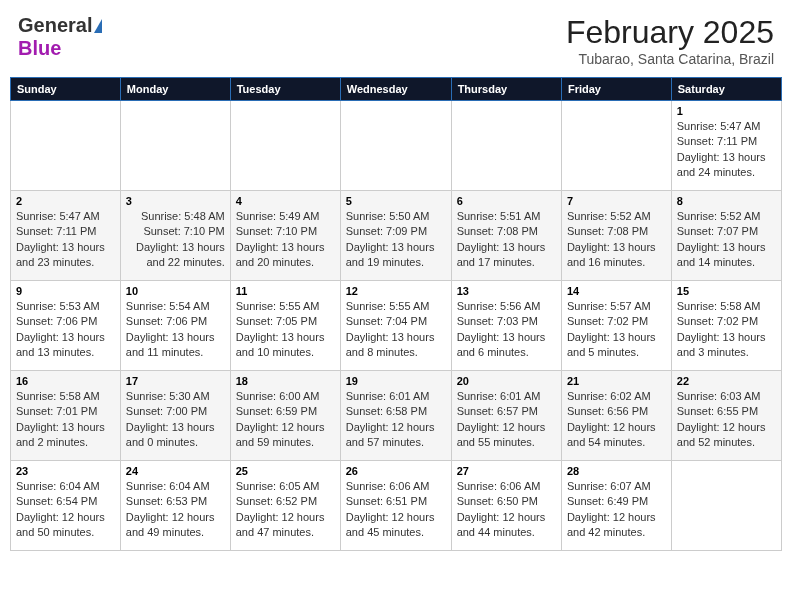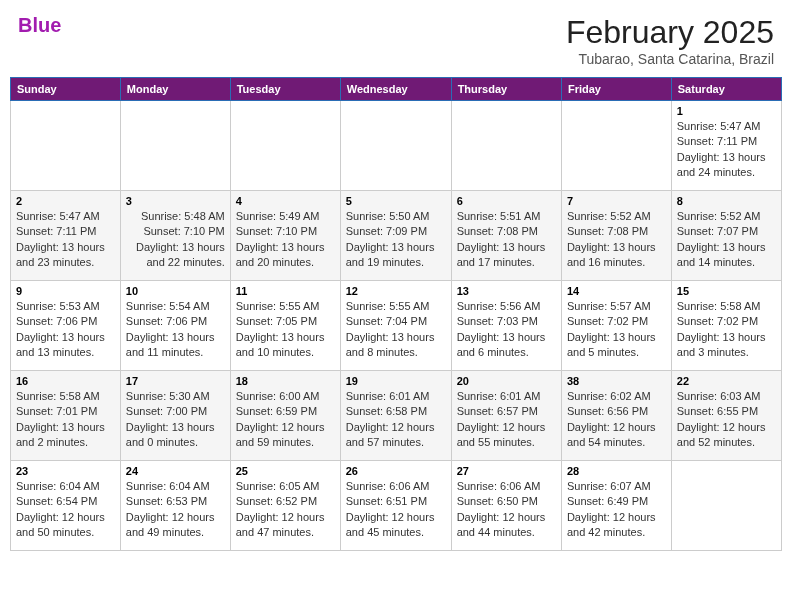--- a/index.html
+++ b/index.html
@@ -54,21 +54,21 @@
     .title-block p {
       font-size: 14px;
       color: #555;
     }
     table {
       width: 100%;
       border-collapse: collapse;
       font-size: 10px;
     }
     thead tr th {
-      background-color: #701a75;
+      background-color: #0f172a;
       color: #fff;
       text-align: left;
       padding: 5px 6px;
       font-size: 11px;
       font-weight: bold;
       border: 1px solid #2a6db5;
     }
     tbody tr td {
       border: 1px solid #ccc;
       vertical-align: top;
@@ -95,20 +95,23 @@
     }
     .empty-cell {
       background-color: #fff !important;
     }
   </style>
 </head>
 <body>
 
 <div class="header">
   <div class="logo">
+    <div>
+      <span class="logo-general">General</span><span class="logo-icon"></span>
+    </div>
     <div class="logo-blue">Blue</div>
   </div>
   <div class="title-block">
     <h1>February 2025</h1>
     <p>Tubarao, Santa Catarina, Brazil</p>
   </div>
 </div>
 
 <table>
   <thead>
@@ -270,21 +273,21 @@
 and 57 minutes.</div>
         </td>
         <td>
           <span class="day-num">20</span>
           <div class="day-detail" style="white-space: pre-line;">Sunrise: 6:01 AM
 Sunset: 6:57 PM
 Daylight: 12 hours
 and 55 minutes.</div>
         </td>
         <td>
-          <span class="day-num">38</span>
+          <span class="day-num">21</span>
           <div class="day-detail" style="white-space: pre-line;">Sunrise: 6:02 AM
 Sunset: 6:56 PM
 Daylight: 12 hours
 and 54 minutes.</div>
         </td>
         <td>
           <span class="day-num">22</span>
           <div class="day-detail" style="white-space: pre-line;">Sunrise: 6:03 AM
 Sunset: 6:55 PM
 Daylight: 12 hours

